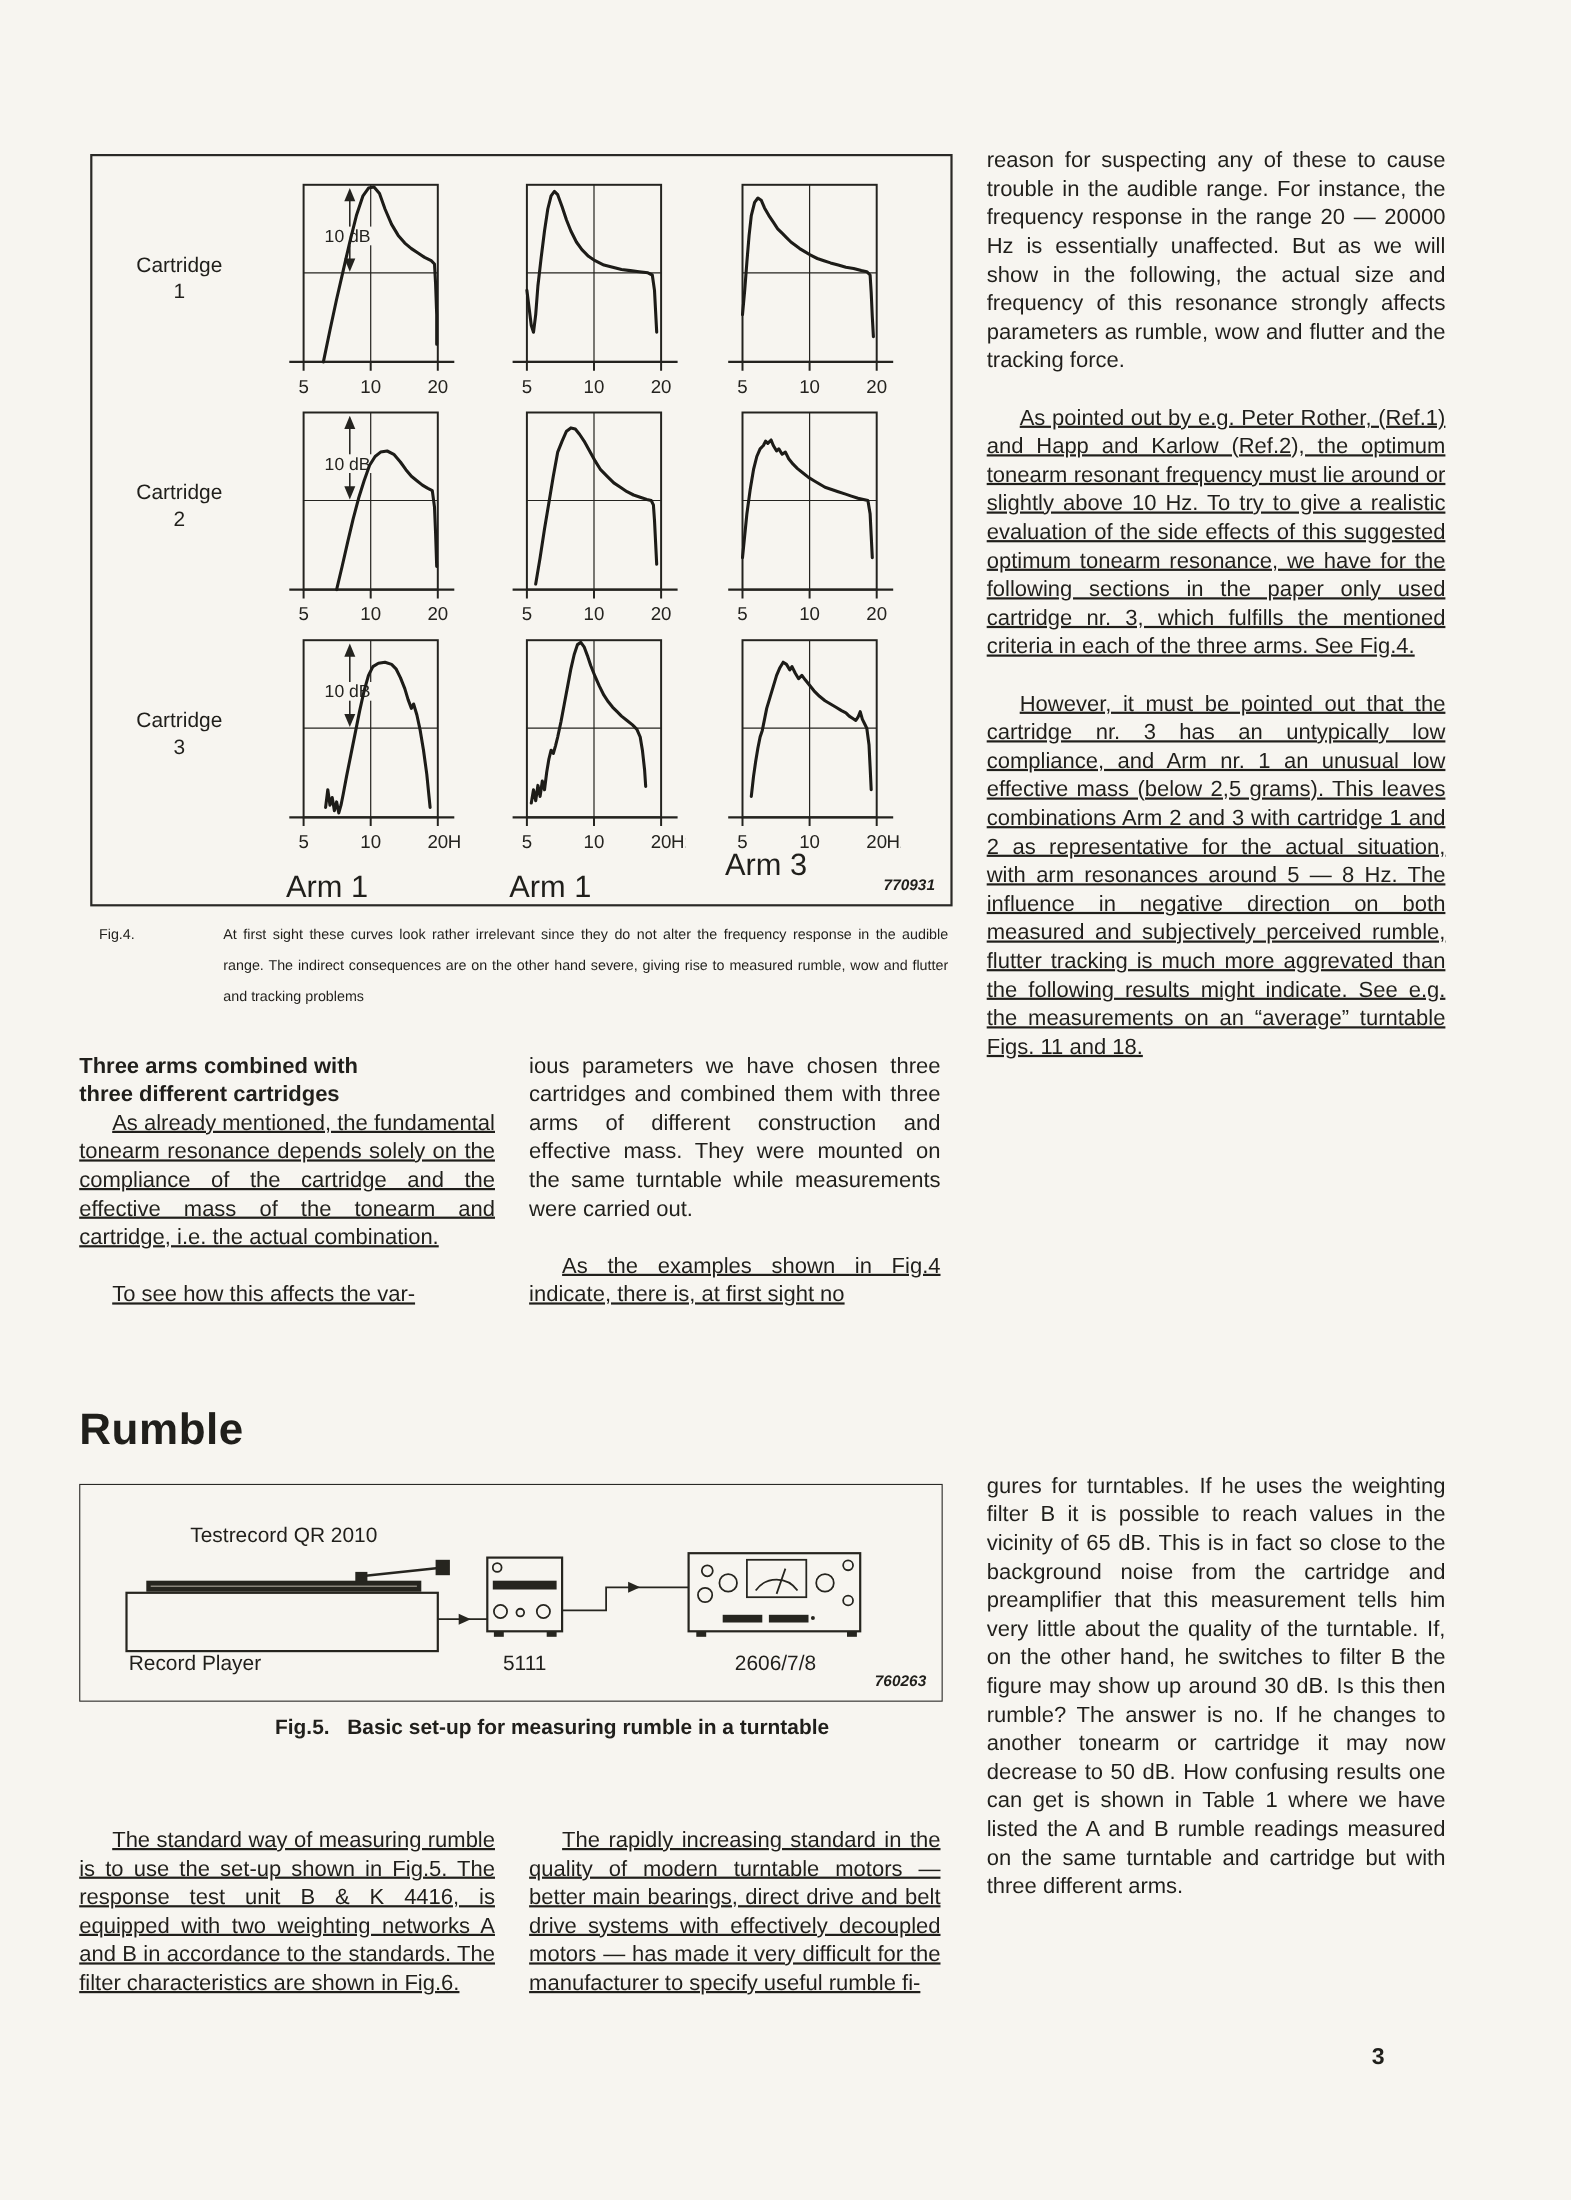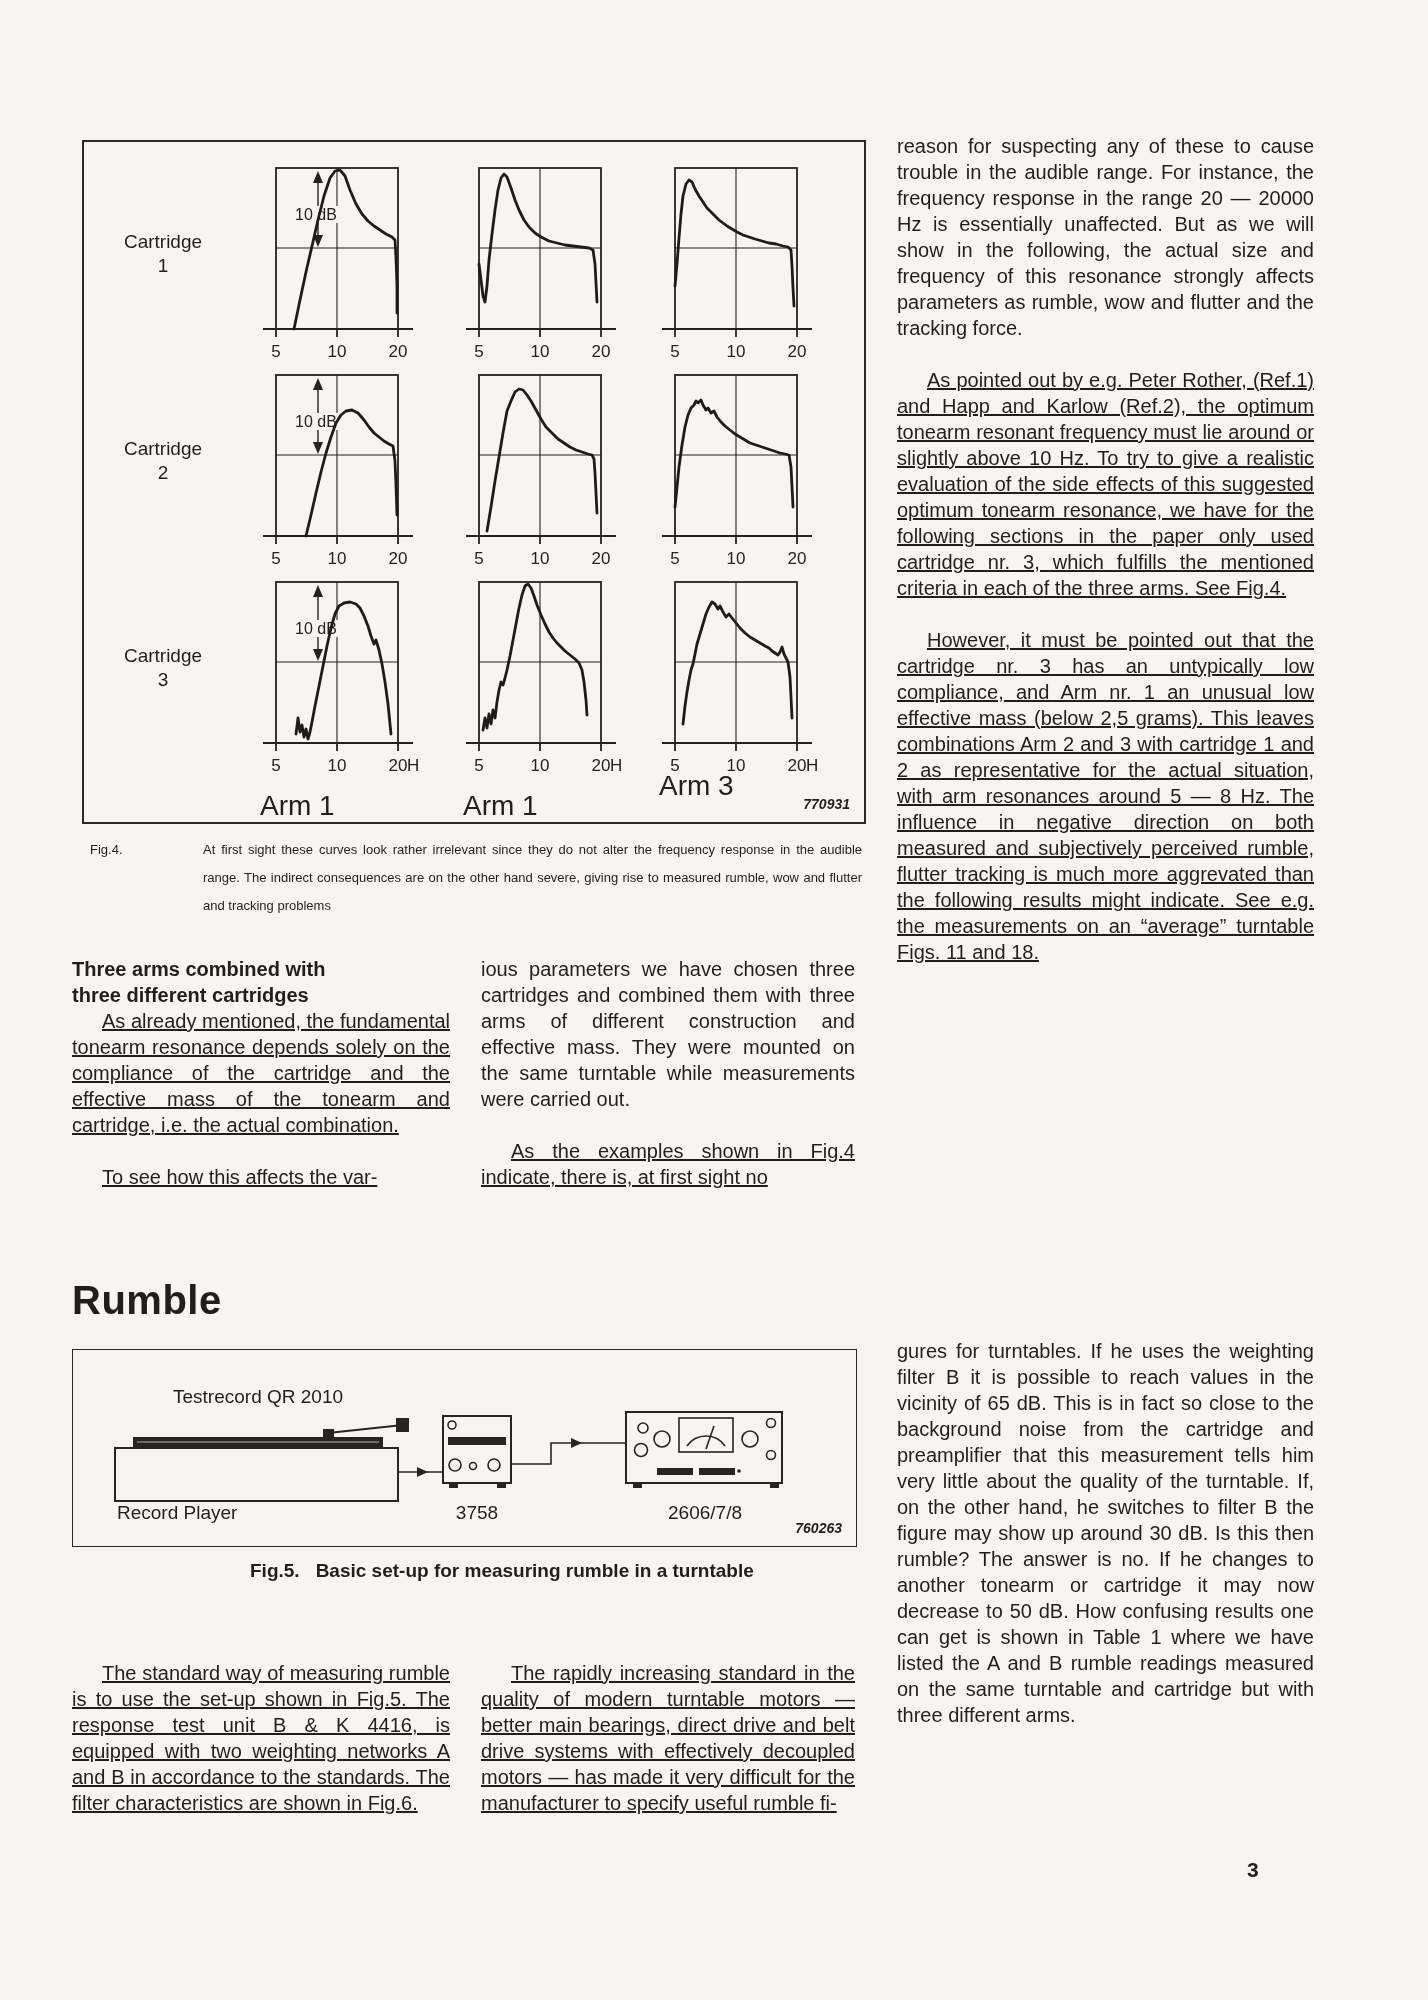--- a/index.html
+++ b/index.html
@@ -265,21 +265,21 @@
         <circle cx="698" cy="105" r="4.5" class="ln2"></circle>
         <rect x="584" y="118" width="36" height="7" fill="#26251f"></rect>
         <rect x="626" y="118" width="36" height="7" fill="#26251f"></rect>
         <circle cx="666" cy="121" r="1.8" fill="#26251f"></circle>
         <rect x="560" y="133" width="9" height="5" fill="#26251f"></rect>
         <rect x="697" y="133" width="9" height="5" fill="#26251f"></rect>
       </g>
     </svg>
     <div class="lbl" style="left:100px;top:36px">Testrecord QR 2010</div>
     <div class="lbl" style="left:44px;top:152px">Record Player</div>
-    <div class="lbl c" style="left:364px;top:152px;width:80px">3758</div>
+    <div class="lbl c" style="left:364px;top:152px;width:80px">5111</div>
     <div class="lbl c" style="left:567px;top:152px;width:130px">2606/7/8</div>
     <div class="fig-refnum">760263</div>
   </div>
 
   <div class="fig5-caption" style="left:250px;top:1560px">
     <span class="cap-label">Fig.5.</span><span class="cap-text">Basic set-up for measuring rumble in a turntable</span>
   </div>
 
   <div class="col" style="left:72px;top:1660px;width:378px">
     <p class="ind">The standard way of measuring rumble is to use the set-up shown in Fig.5. The response test unit B &amp; K 4416, is equipped with two weighting networks A and B in accordance to the standards. The filter characteristics are shown in Fig.6.</p>

